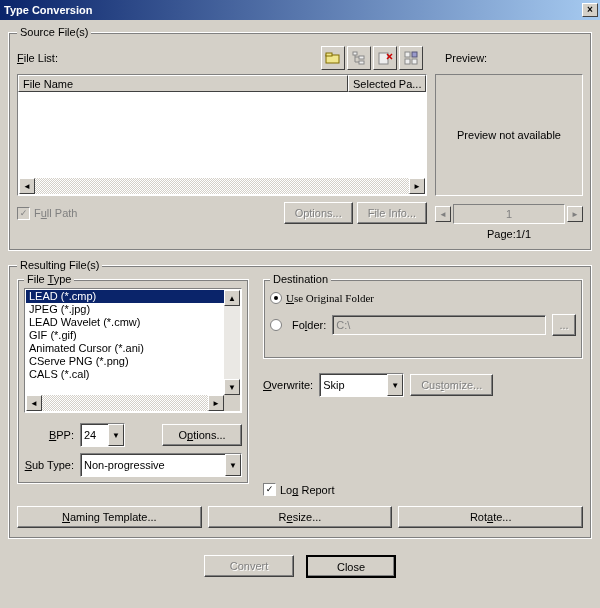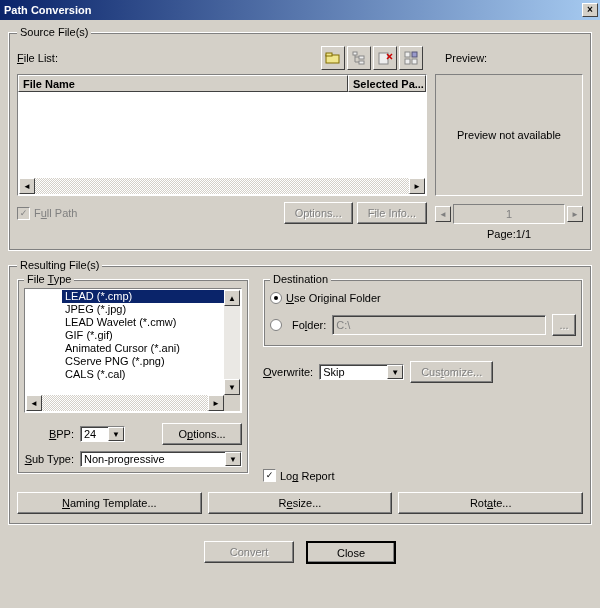--- a/index.html
+++ b/index.html
@@ -73,21 +73,21 @@
     position:relative;
   }
   .lv-header { display:flex; height:17px; }
   .lv-header-cell {
     background:#d4d0c8;
     border:1px solid #fff;
     border-right-color:#404040; border-bottom-color:#404040;
     font-size:11px;
     padding: 1px 4px;
     white-space:nowrap; overflow:hidden; text-overflow:ellipsis;
-    display:flex; align-items:center;font-weight:bold;
+    display:flex; align-items:center;
   }
   .lv-body { height: calc(100% - 17px - 16px); overflow:hidden; background:#fff; }
   .hscroll {
     position:absolute; left:1px; right:1px; bottom:1px; height:16px;
     background:#dcdcdc; display:flex;
   }
   .scroll-btn {
     width:16px; height:16px; background:#d4d0c8;
     border:1px solid #fff; border-right-color:#404040; border-bottom-color:#404040;
     display:flex; align-items:center; justify-content:center;
@@ -133,34 +133,34 @@
     padding: 8px 6px 6px 6px;
     position:relative;
   }
   .groupbox2 .gtitle {
     position:absolute; top:-7px; left:6px; background:#d4d0c8; padding:0 3px;
   }
   .listbox {
     border:1px solid #808080; border-right-color:#fff; border-bottom-color:#fff;
     background:#fff; height: 125px; overflow:hidden; position:relative;
   }
-  .listbox .items { position:absolute; inset:1px 17px 17px 1px; overflow:hidden;margin-left:36px; }
+  .listbox .items { position:absolute; inset:1px 17px 17px 1px; overflow:hidden; }
   .listbox .item { height:13px; padding:0 3px; white-space:nowrap; overflow:hidden; }
   .listbox .item.sel { background:#0a246a; color:#fff; }
   .vscroll {
     position:absolute; top:1px; right:1px; bottom:17px; width:16px;
     background: #dcdcdc; display:flex; flex-direction:column;
   }
   .vscroll .scroll-track { flex:1; }
   .listbox .hscroll { left:1px; right:17px; bottom:1px; }
   .listbox .corner { position:absolute; right:1px; bottom:1px; width:16px; height:16px; background:#d4d0c8;}
   .select {
     border:1px solid #808080; border-right-color:#fff; border-bottom-color:#fff;
     box-shadow: inset 1px 1px 0 #404040;
-    background:#fff; height:16px; display:flex; align-items:center;
+    background:#fff; height:24px; display:flex; align-items:center;
     padding: 0 0 0 3px; position:relative;
   }
   .select .dd {
     width:16px; height:100%; background:#d4d0c8;
     border:1px solid #fff; border-right-color:#404040; border-bottom-color:#404040;
     margin-left:auto; display:flex; align-items:center; justify-content:center; font-size:8px;
   }
   .textfield {
     border:1px solid #808080; border-right-color:#fff; border-bottom-color:#fff;
     box-shadow: inset 1px 1px 0 #404040;
@@ -178,21 +178,21 @@
   .stepper .num { flex:1; text-align:center; }
   .bottombar {
     display:flex; gap:6px; margin: 6px 0 10px 0;
   }
   .footer { display:flex; justify-content:center; gap:12px; padding-top:8px; }
 </style>
 </head>
 <body>
 
 <div class="titlebar">
-  <span class="title">Path Conversion</span>
+  <span class="title">Type Conversion</span>
   <div class="tb-btn">
       <span style="margin-top:-2px">×</span>
     </div>
 </div>
 
 <div class="content">
 
   <fieldset class="groupbox">
     <legend>Source File(s)</legend>
 
@@ -324,23 +324,23 @@
             <span style="width:50px; text-align:right"><span class="underline">S</span>ub Type:</span>
             <div class="select" style="flex:1">
               <span>Non-progressive</span>
               <div class="dd">▼</div>
             </div>
           </div>
         </div>
       </div>
 
       <div style="flex:1">
-        <div class="groupbox2" style="padding-bottom:10px">
+        <div class="groupbox2" style="padding-bottom:22px">
           <span class="gtitle">Destination</span>
-          <div class="row" style="height:20px;">
+          <div class="row" style="height:20px;font-family:Liberation Serif, serif;">
             <span class="radio selected"></span>
             <span><span class="underline">U</span>se Original Folder</span>
           </div>
           <div class="row" style="height:22px; margin-top:6px; gap:6px;">
             <span class="radio"></span>
             <span>Fo<span class="underline">l</span>der:</span>
             <div class="textfield ro" style="flex:1">
               <span>C:\</span>
             </div>
             <button class="btn disabled" style="min-width:24px;width:24px;padding:0">...</button>

